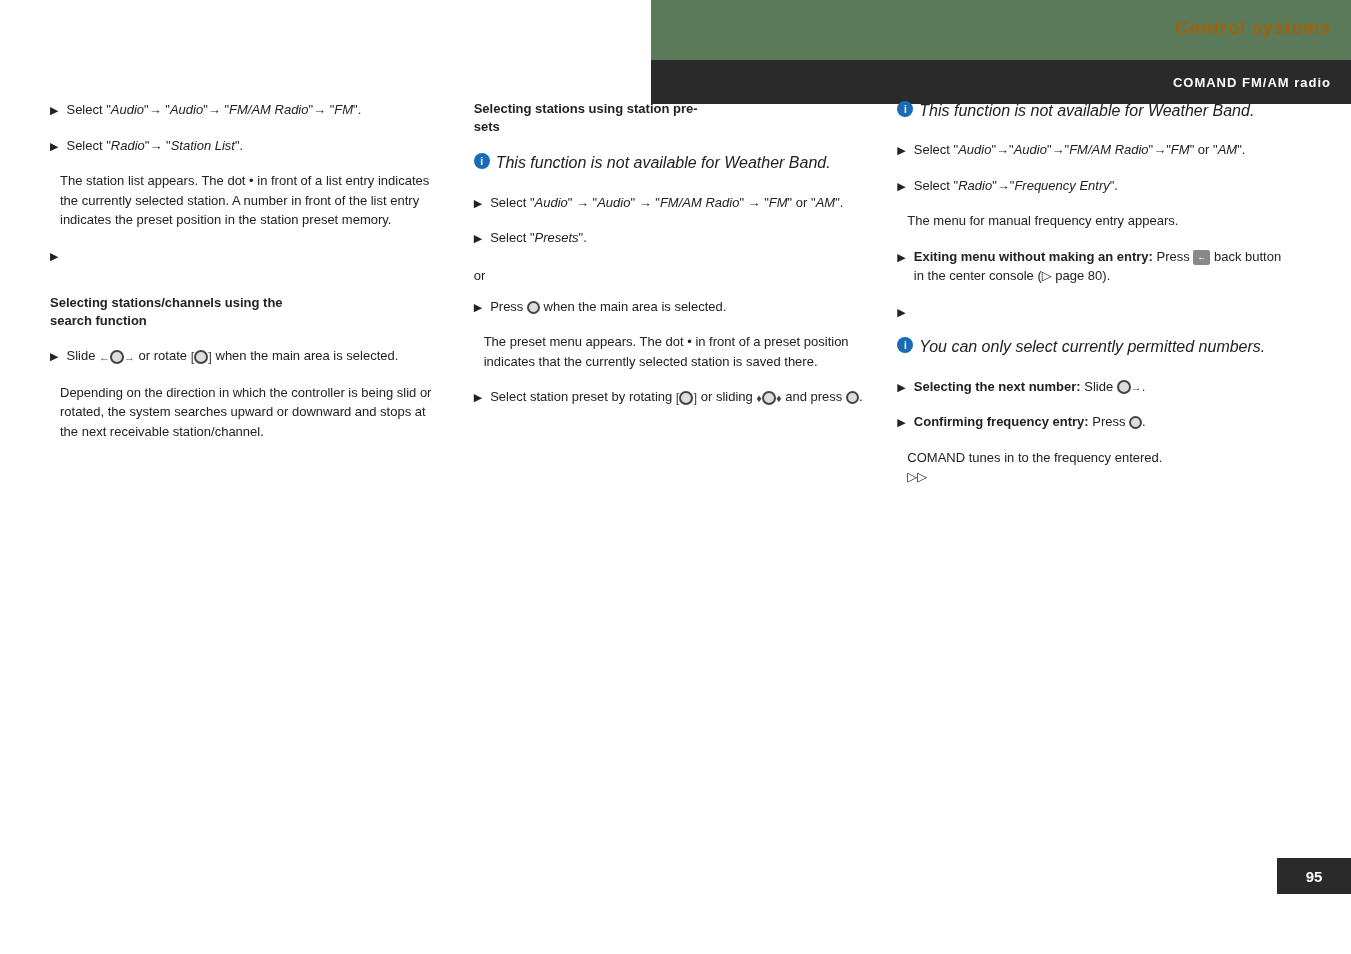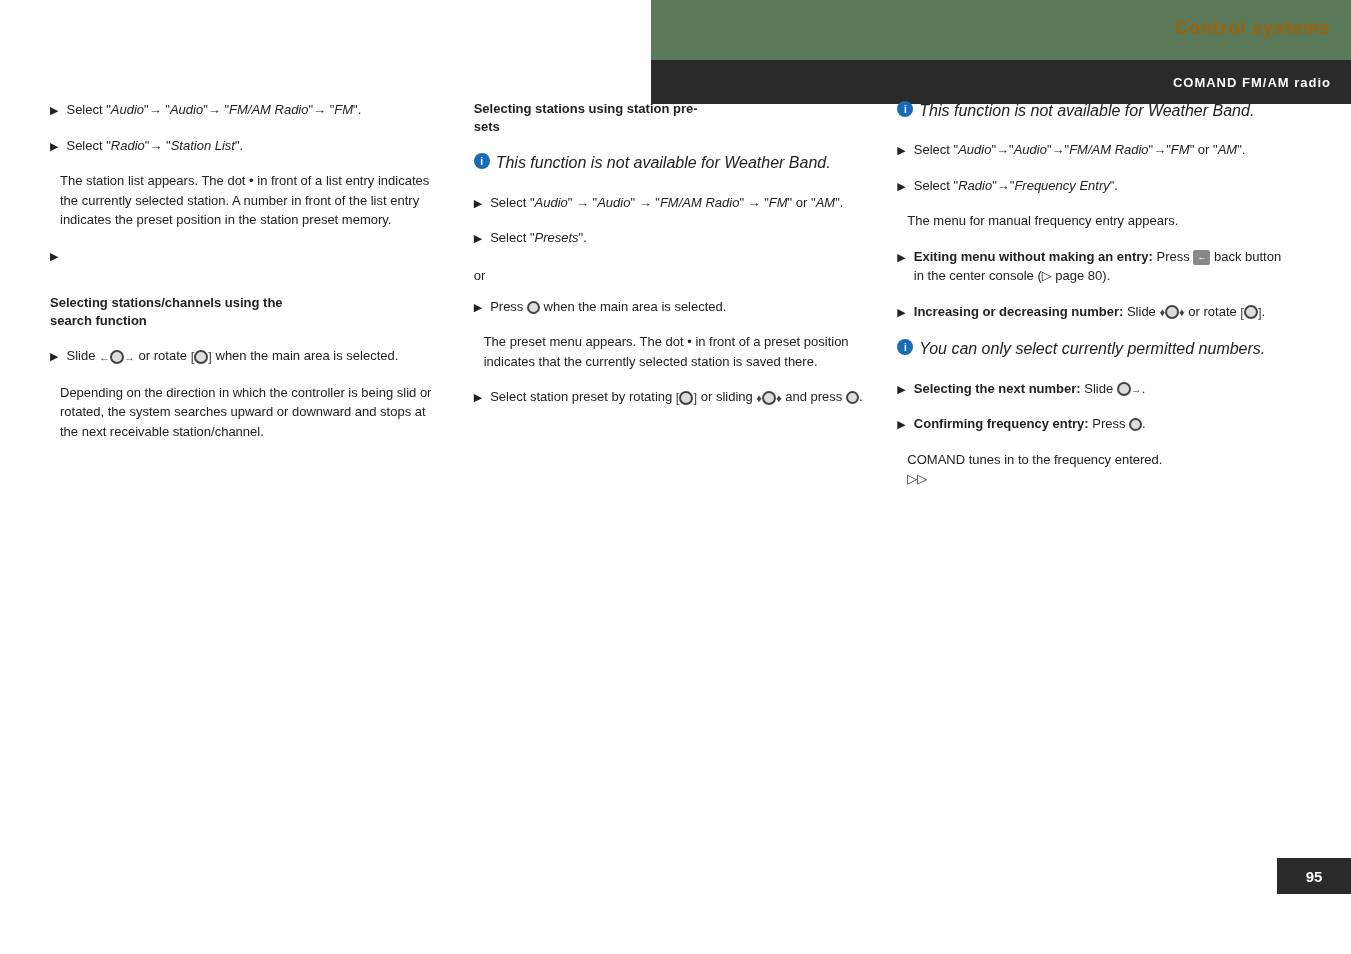--- a/index.html
+++ b/index.html
@@ -334,24 +334,20 @@
 
     <div class="bullet-item">
       <span class="bullet-arrow">▶</span>
       <span class="bullet-text">
         <b>Exiting menu without making an entry:</b> Press <span class="back-btn">←</span> back button in the center console (▷ page 80).
       </span>
     </div>
 
     <div class="bullet-item">
       <span class="bullet-arrow">▶</span>
-      <span class="bullet-text">
-        <b>Increasing or decreasing number:</b>
-        Slide <span class="slide-arrow">♦</span><span class="knob"></span><span class="slide-arrow">♦</span> or rotate <span class="knob-bracket">[</span><span class="knob"></span><span class="knob-bracket">]</span>.
-      </span>
     </div>
 
     <div class="info-note">
       <div class="info-icon">i</div>
       <span class="info-text">
         You can only select currently permitted numbers.
       </span>
     </div>
 
     <div class="bullet-item">

